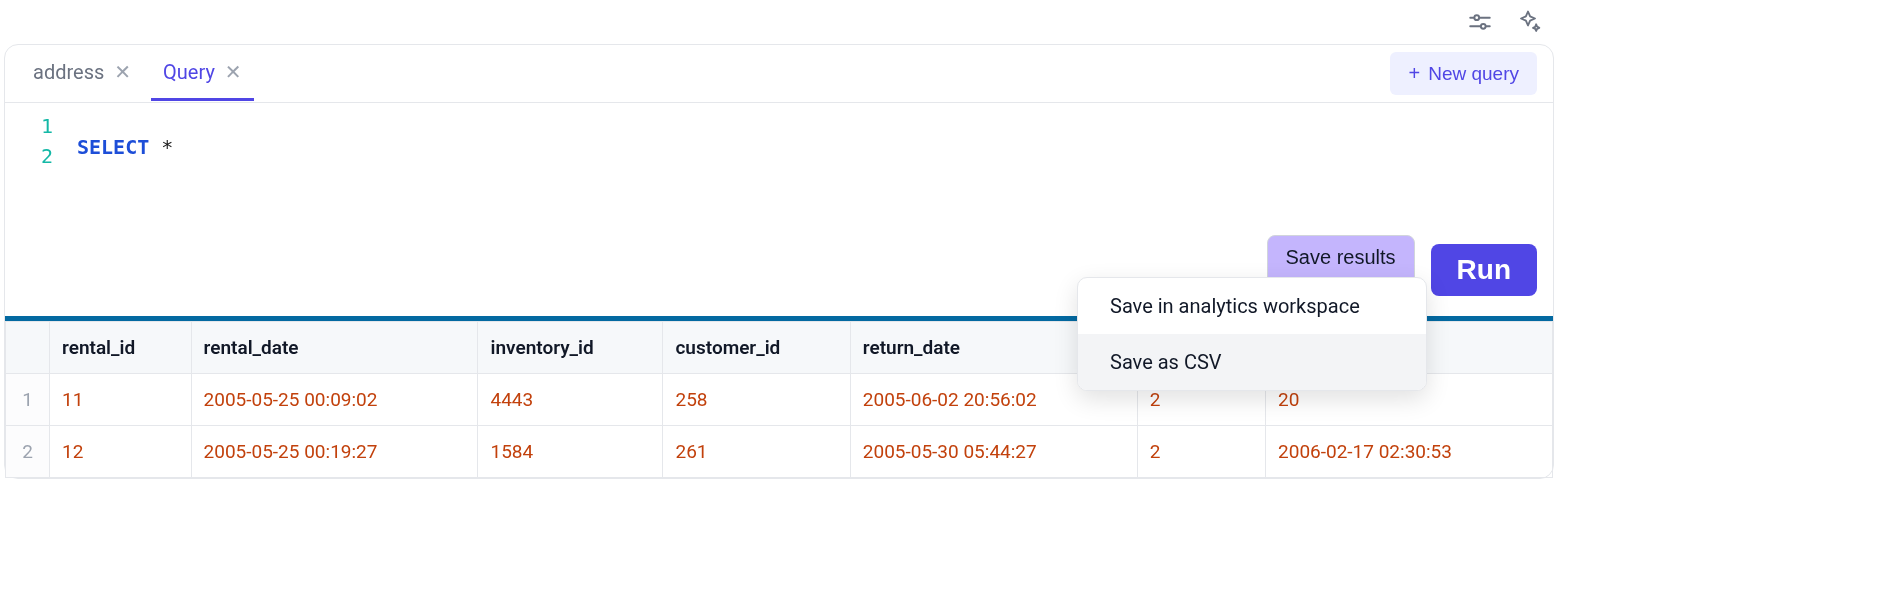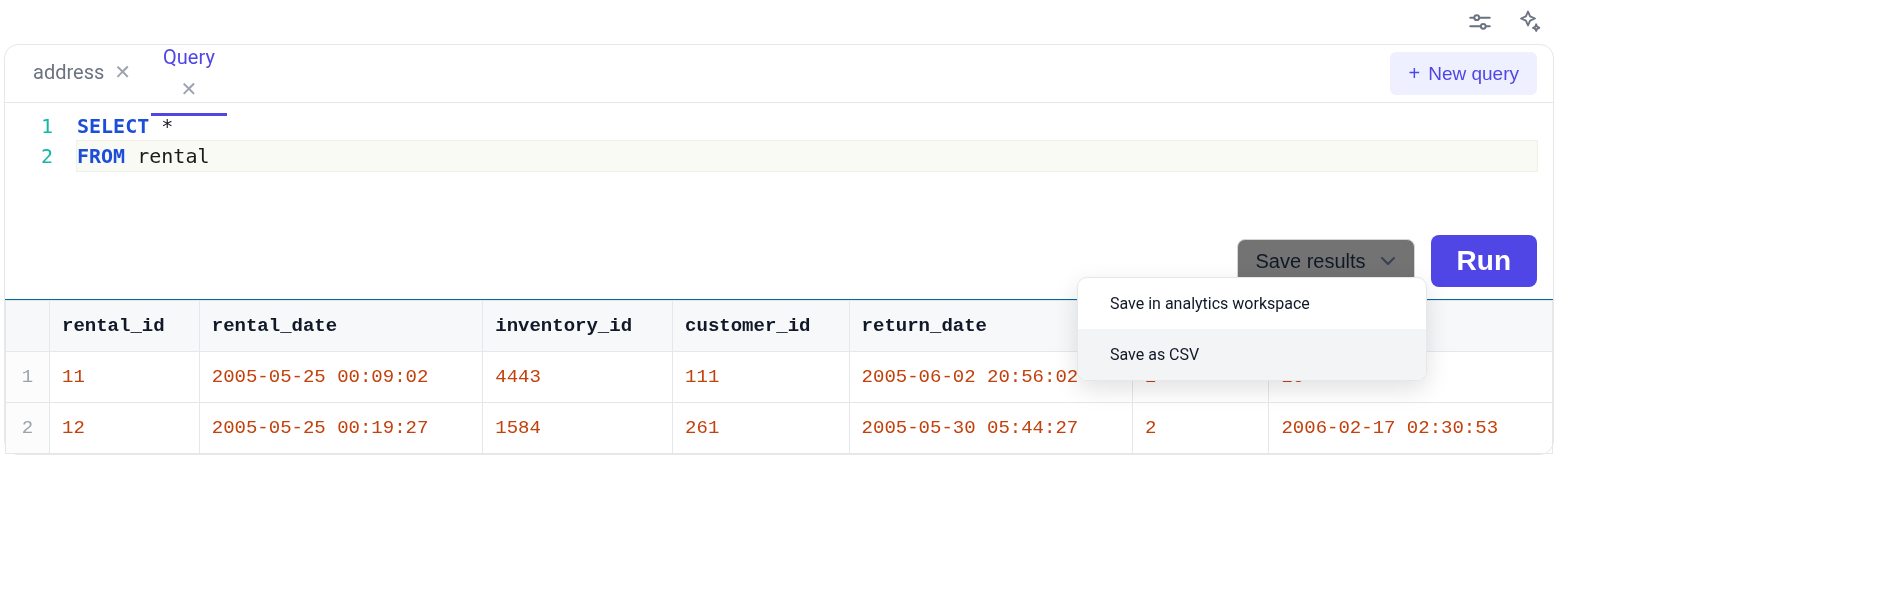--- a/index.html
+++ b/index.html
@@ -57,21 +57,20 @@
   padding: 14px 12px;
   font-size: 20px;
   color: #6b7280;
   cursor: pointer;
   border-bottom: 3px solid transparent;
   position: relative;
 }
 .tab.active {
   color: #5046e5;
   border-bottom-color: #5046e5;
-  flex-direction: column;
 }
 .tab-close {
   font-size: 20px;
   color: #9ca3af;
   font-weight: 300;
   line-height: 1;
 }
 .spacer {
   flex: 1;
 }
@@ -109,20 +108,21 @@
 .gutter div {
   line-height: 30px;
 }
 .code {
   flex: 1;
   padding-right: 16px;
 }
 .code-line {
   line-height: 30px;
   white-space: pre;
+  margin-top: 21px;
 }
 .code-line.current {
   background: #fafaf5;
   outline: 1px solid #f0f0e8;
 }
 .kw {
   color: #1d4ed8;
   font-weight: 600;
 }
 .actions-row {
@@ -130,46 +130,46 @@
   justify-content: flex-end;
   align-items: center;
   gap: 16px;
   padding: 12px 16px;
   position: relative;
 }
 .save-results-btn {
   display: flex;
   align-items: center;
   gap: 14px;
-  background: #737373;
+  background: #c4b5fd;
   border: 1px solid #d1d5db;
   border-radius: 8px;
   padding: 10px 18px;
   font-size: 20px;
   font-weight: 500;
   color: #111827;
   cursor: pointer;
+  flex-direction: column;
 }
 .chevron-down {
   width: 16px;
   height: 10px;
 }
 .run-btn {
   background: #5046e5;
   color: #fff;
   border: none;
   border-radius: 8px;
   padding: 10px 26px;
   font-size: 28px;
   font-weight: 600;
   cursor: pointer;
 }
 .results {
-  border-top: 1px solid #0369a1;
-  font-family: Liberation Mono, monospace;
+  border-top: 5px solid #0369a1;
 }
 .results-table {
   width: 100%;
   border-collapse: collapse;
 }
 .results-table th {
   background: #f6f8fa;
   text-align: left;
   font-weight: 600;
   font-size: 19px;
@@ -201,21 +201,21 @@
   background: #fff;
   border: 1px solid #e5e7eb;
   border-radius: 10px;
   box-shadow: 0 8px 24px rgba(0,0,0,0.12);
   min-width: 350px;
   overflow: hidden;
   z-index: 10;
 }
 .dropdown-item {
   padding: 16px 32px;
-  font-size: 16px;
+  font-size: 20px;
   color: #111827;
   cursor: pointer;
 }
 .dropdown-item.hover {
   background: #f3f4f6;
 }
 </style>
 </head>
 <body>
 
@@ -258,21 +258,20 @@
       </button>
     </div>
 
     <div class="editor">
       <div class="gutter">
         <div>1</div>
         <div>2</div>
       </div>
       <div class="code">
         <div class="code-line"><span class="kw">SELECT</span><span> *</span></div>
-        <div class="code-line current"><span class="kw">FROM</span><span> rental</span></div>
       </div>
     </div>
 
     <div class="actions-row">
       <button class="save-results-btn">
         <span>Save results</span>
         <svg class="chevron-down" viewBox="0 0 16 10" fill="none" stroke="#374151" stroke-width="2" stroke-linecap="round" stroke-linejoin="round">
           <path d="M2 2l6 6 6-6"></path>
         </svg>
       </button>
@@ -303,21 +302,21 @@
             <th>staff_id</th>
             <th></th>
           </tr>
         </thead>
         <tbody>
           <tr>
             <td class="rownum">1</td>
             <td>11</td>
             <td>2005-05-25 00:09:02</td>
             <td>4443</td>
-            <td>111</td>
+            <td>258</td>
             <td>2005-06-02 20:56:02</td>
             <td>2</td>
             <td>20</td>
           </tr>
           <tr>
             <td class="rownum">2</td>
             <td>12</td>
             <td>2005-05-25 00:19:27</td>
             <td>1584</td>
             <td>261</td>

